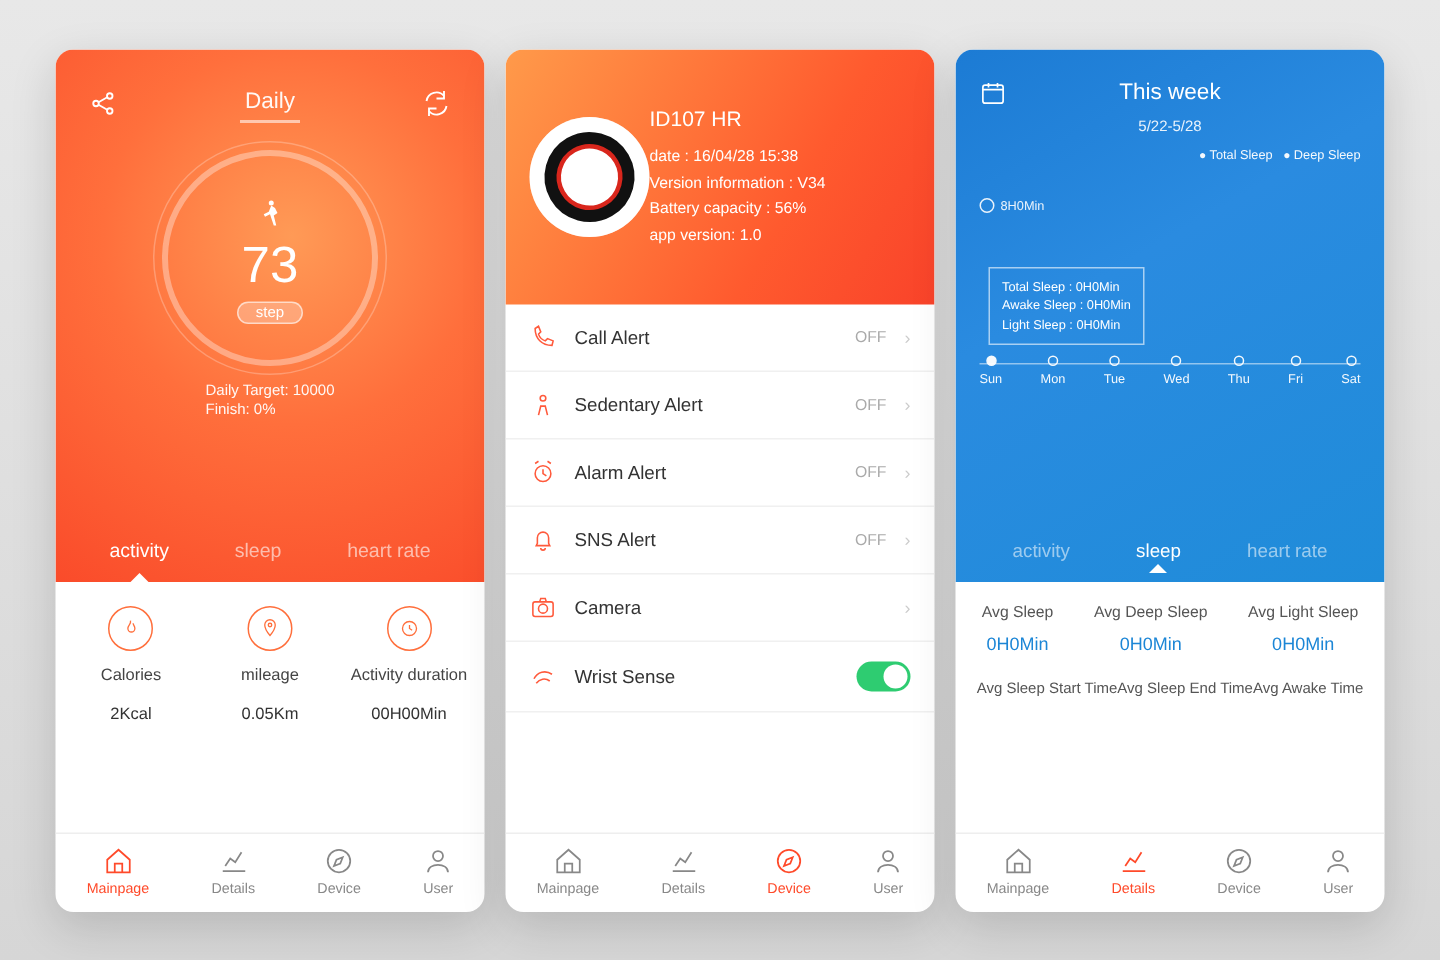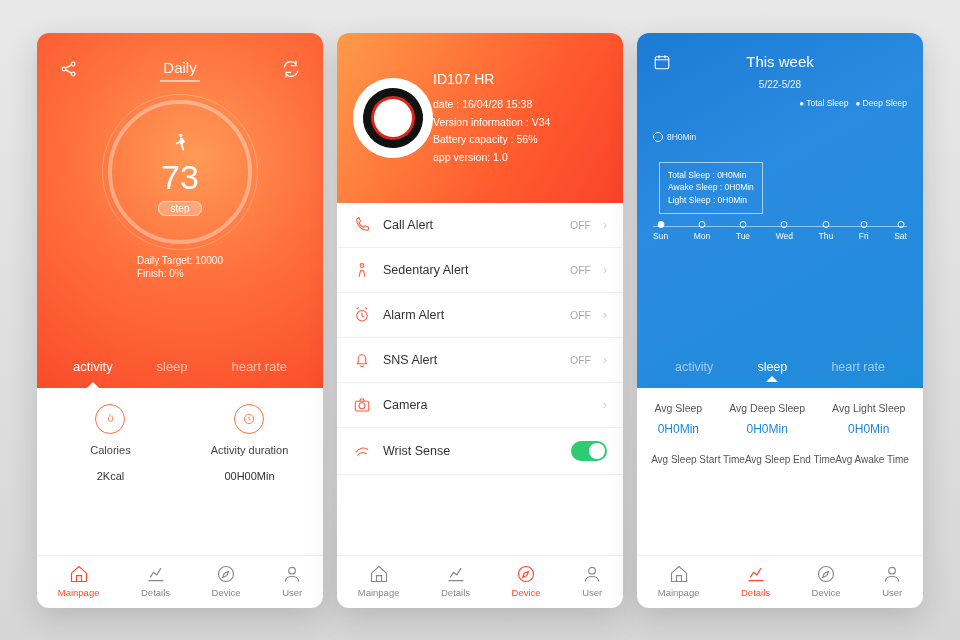--- a/index.html
+++ b/index.html
@@ -83,21 +83,21 @@
 
   
   .s3-hero{height:355px;background:linear-gradient(150deg,#1c7bd4 0%,#2a8be0 40%,#1f8cd9 100%);color:#fff;position:relative;padding:20px 16px 8px;display:flex;flex-direction:column;}
   .s3-top{display:flex;align-items:center;gap:12px;}
   .s3-title{font-size:15px;flex:1;text-align:center;}
   .s3-range{text-align:center;font-size:10px;opacity:.9;margin-top:8px;}
   .s3-legend{text-align:right;font-size:8.5px;margin-top:8px;opacity:.95;}
   .s3-legend span::before{content:"● ";font-size:8px;}
   .s3-ylabel{font-size:8.5px;opacity:.9;margin-top:24px;display:flex;align-items:flex-start;gap:4px;}
   .s3-ylabel .yicon{width:10px;height:10px;border:1px solid #fff;border-radius:50%;display:inline-block;}
-  .s3-tooltip{margin-top:20px;margin-left:6px;font-size:8.5px;border:1px solid rgba(255,255,255,.6);padding:6px 8px;display:inline-block;align-self:flex-start;line-height:1.5;}
+  .s3-tooltip{margin-top:36px;margin-left:6px;font-size:8.5px;border:1px solid rgba(255,255,255,.6);padding:6px 8px;display:inline-block;align-self:flex-start;line-height:1.5;}
   .s3-axis{margin-top:12px;position:relative;}
   .s3-axis .line{height:1px;background:rgba(255,255,255,.5);}
   .s3-days{display:flex;justify-content:space-between;margin-top:4px;font-size:8.5px;opacity:.95;}
   .s3-days span{position:relative;}
   .s3-days span::before{content:"";position:absolute;top:-10px;left:50%;transform:translateX(-50%);width:5px;height:5px;border:1px solid #fff;border-radius:50%;background:transparent;}
   .s3-days span.cur::before{background:#fff;}
 
   .s3-tabs{margin-top:auto;display:flex;justify-content:space-around;font-size:12.5px;padding-bottom:6px;}
   .s3-tabs span{opacity:.55;}
   .s3-tabs .act{opacity:1;font-weight:500;position:relative;}
@@ -155,20 +155,30 @@
 
   <div class="s1-metrics">
     <div class="metric">
       <div class="circ">
           <svg viewBox="0 0 24 24">
             <path d="M12 3c1 4-3 5-3 9a4 4 0 0 0 8 0c0-3-2-4-2-6"></path>
           </svg>
         </div>
       <div class="lbl">Calories</div>
       <div class="val">2Kcal</div>
+    </div>
+    <div class="metric">
+      <div class="circ">
+          <svg viewBox="0 0 24 24">
+            <path d="M12 2a6 6 0 0 1 6 6c0 5-6 12-6 12S6 13 6 8a6 6 0 0 1 6-6z"></path>
+            <circle cx="12" cy="8" r="2"></circle>
+          </svg>
+        </div>
+      <div class="lbl">mileage</div>
+      <div class="val">0.05Km</div>
     </div>
     <div class="metric">
       <div class="circ">
           <svg viewBox="0 0 24 24">
             <circle cx="12" cy="12" r="8"></circle>
             <path d="M12 8v4l3 2"></path>
           </svg>
         </div>
       <div class="lbl">Activity duration</div>
       <div class="val">00H00Min</div>

